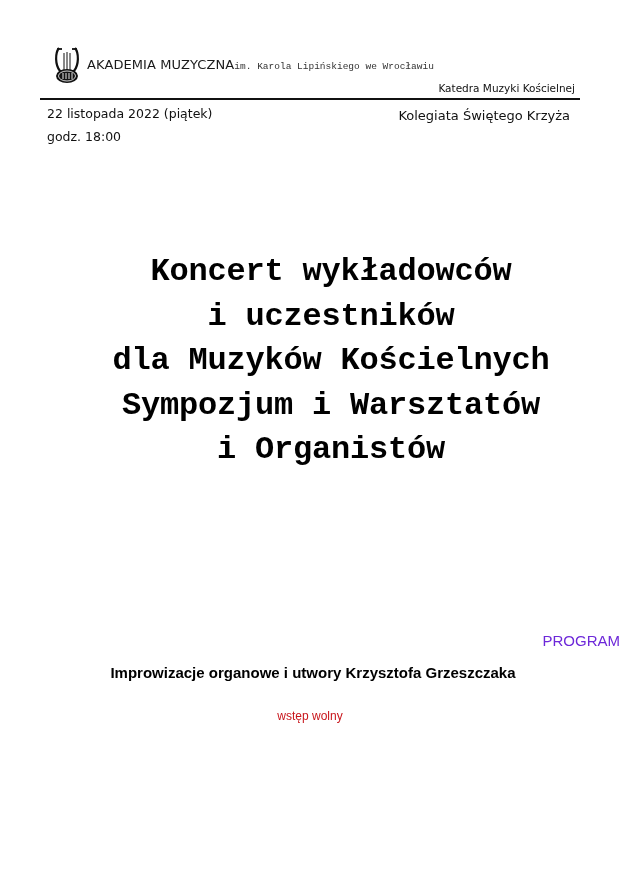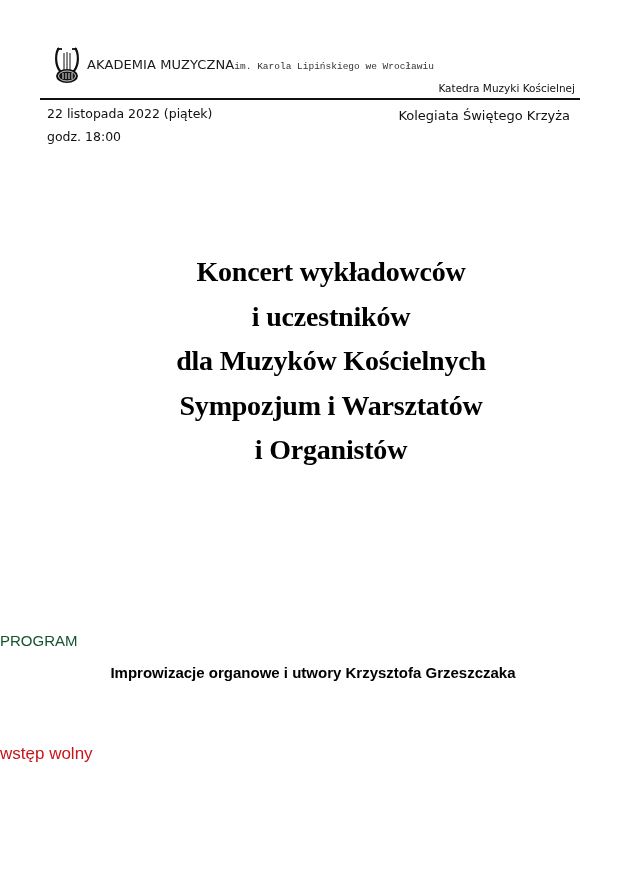--- a/index.html
+++ b/index.html
@@ -13,25 +13,25 @@
     .logo-subtitle { font-family: Liberation Mono, monospace; font-size: 9.5px; color: #333; margin-top: 4px; }
 
     .department { position: absolute; right: 45px; top: 82px; font-family: "DejaVu Sans", sans-serif; font-size: 10.5px; color: #111; }
     .header-rule { position: absolute; left: 40px; right: 40px; top: 98px; height: 2px; background: #111; }
 
     .date { position: absolute; left: 47px; top: 106px; font-family: "DejaVu Sans", sans-serif; font-size: 12.5px; color: #111; }
     .time { position: absolute; left: 47px; top: 129px; font-family: "DejaVu Sans", sans-serif; font-size: 12.5px; color: #111; }
     .venue { position: absolute; right: 50px; top: 108px; font-family: "DejaVu Sans", sans-serif; font-size: 13px; color: #111; }
 
     .main-title { position: absolute; left: 0; right: 0; top: 250px; text-align: center; }
-    .main-title .line { display: block; font-family: Liberation Serif, serif; font-weight: bold; font-size: 28px; line-height: 44.5px; color: #000; letter-spacing: -0.2px; margin-left: 42px; }
+    .main-title .line { display: block; font-family: Liberation Mono, monospace; font-weight: bold; font-size: 32px; line-height: 44.5px; color: #000; letter-spacing: -0.2px; margin-left: 42px; }
 
-    .program-label { position: absolute; left: 0; right: 0; top: 632px; text-align: left; font-size: 15px; color: #14532d; }
+    .program-label { position: absolute; left: 0; right: 0; top: 632px; text-align: right; font-size: 15px; color: #6d28d9; }
     .program-desc { position: absolute; left: 0; right: 0; top: 664px; text-align: center; font-size: 15px; font-weight: bold; color: #000; padding-left: 6px; }
-    .admission { position: absolute; left: 0; right: 0; top: 744px; font-size: 17px; }
+    .admission { position: absolute; left: 0; right: 0; top: 709px; text-align: center; font-size: 12px; }
   </style>
 </head>
 <body>
 
 <div class="logo-block">
   <svg class="logo-icon" viewBox="0 0 28 40">
     <path d="M6 3 C2 8, 2 20, 7 26 L21 26 C26 20, 26 8, 22 3" fill="none" stroke="#111" stroke-width="2.2"></path>
     <line x1="4" y1="4" x2="9" y2="4" stroke="#111" stroke-width="1.8"></line>
     <line x1="19" y1="4" x2="24" y2="4" stroke="#111" stroke-width="1.8"></line>
     <line x1="11" y1="8" x2="11" y2="26" stroke="#111" stroke-width="1"></line>

